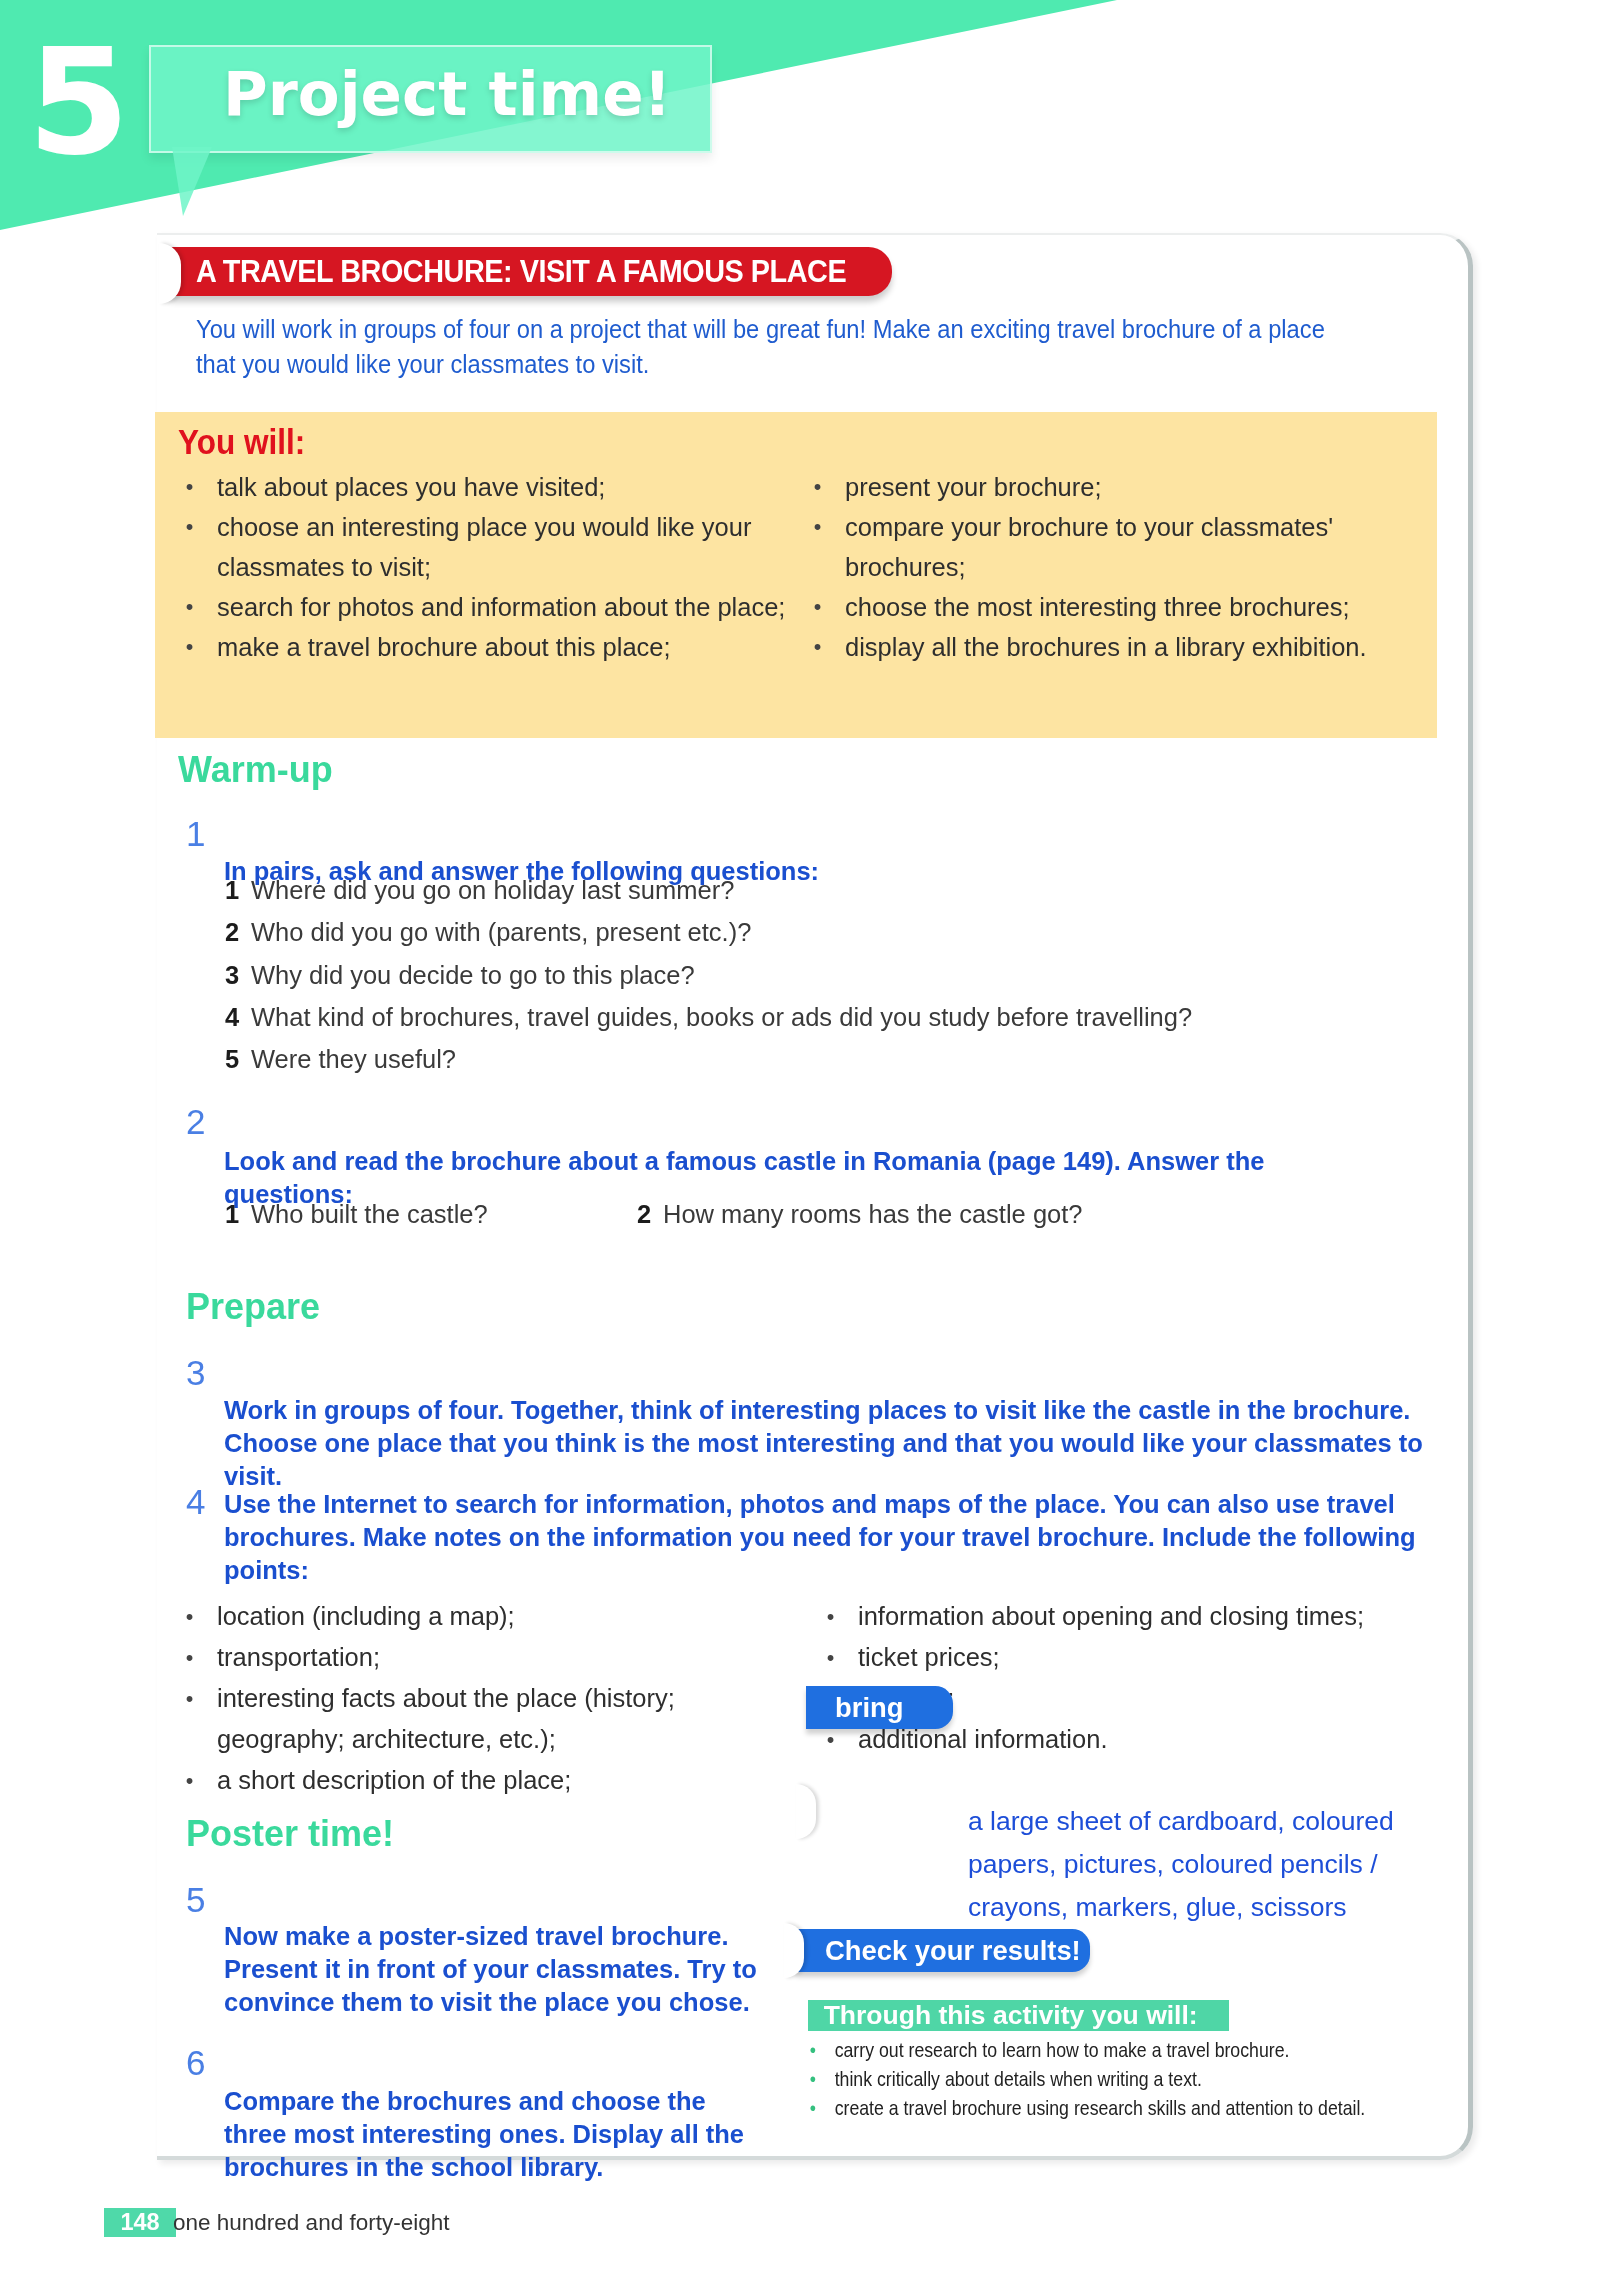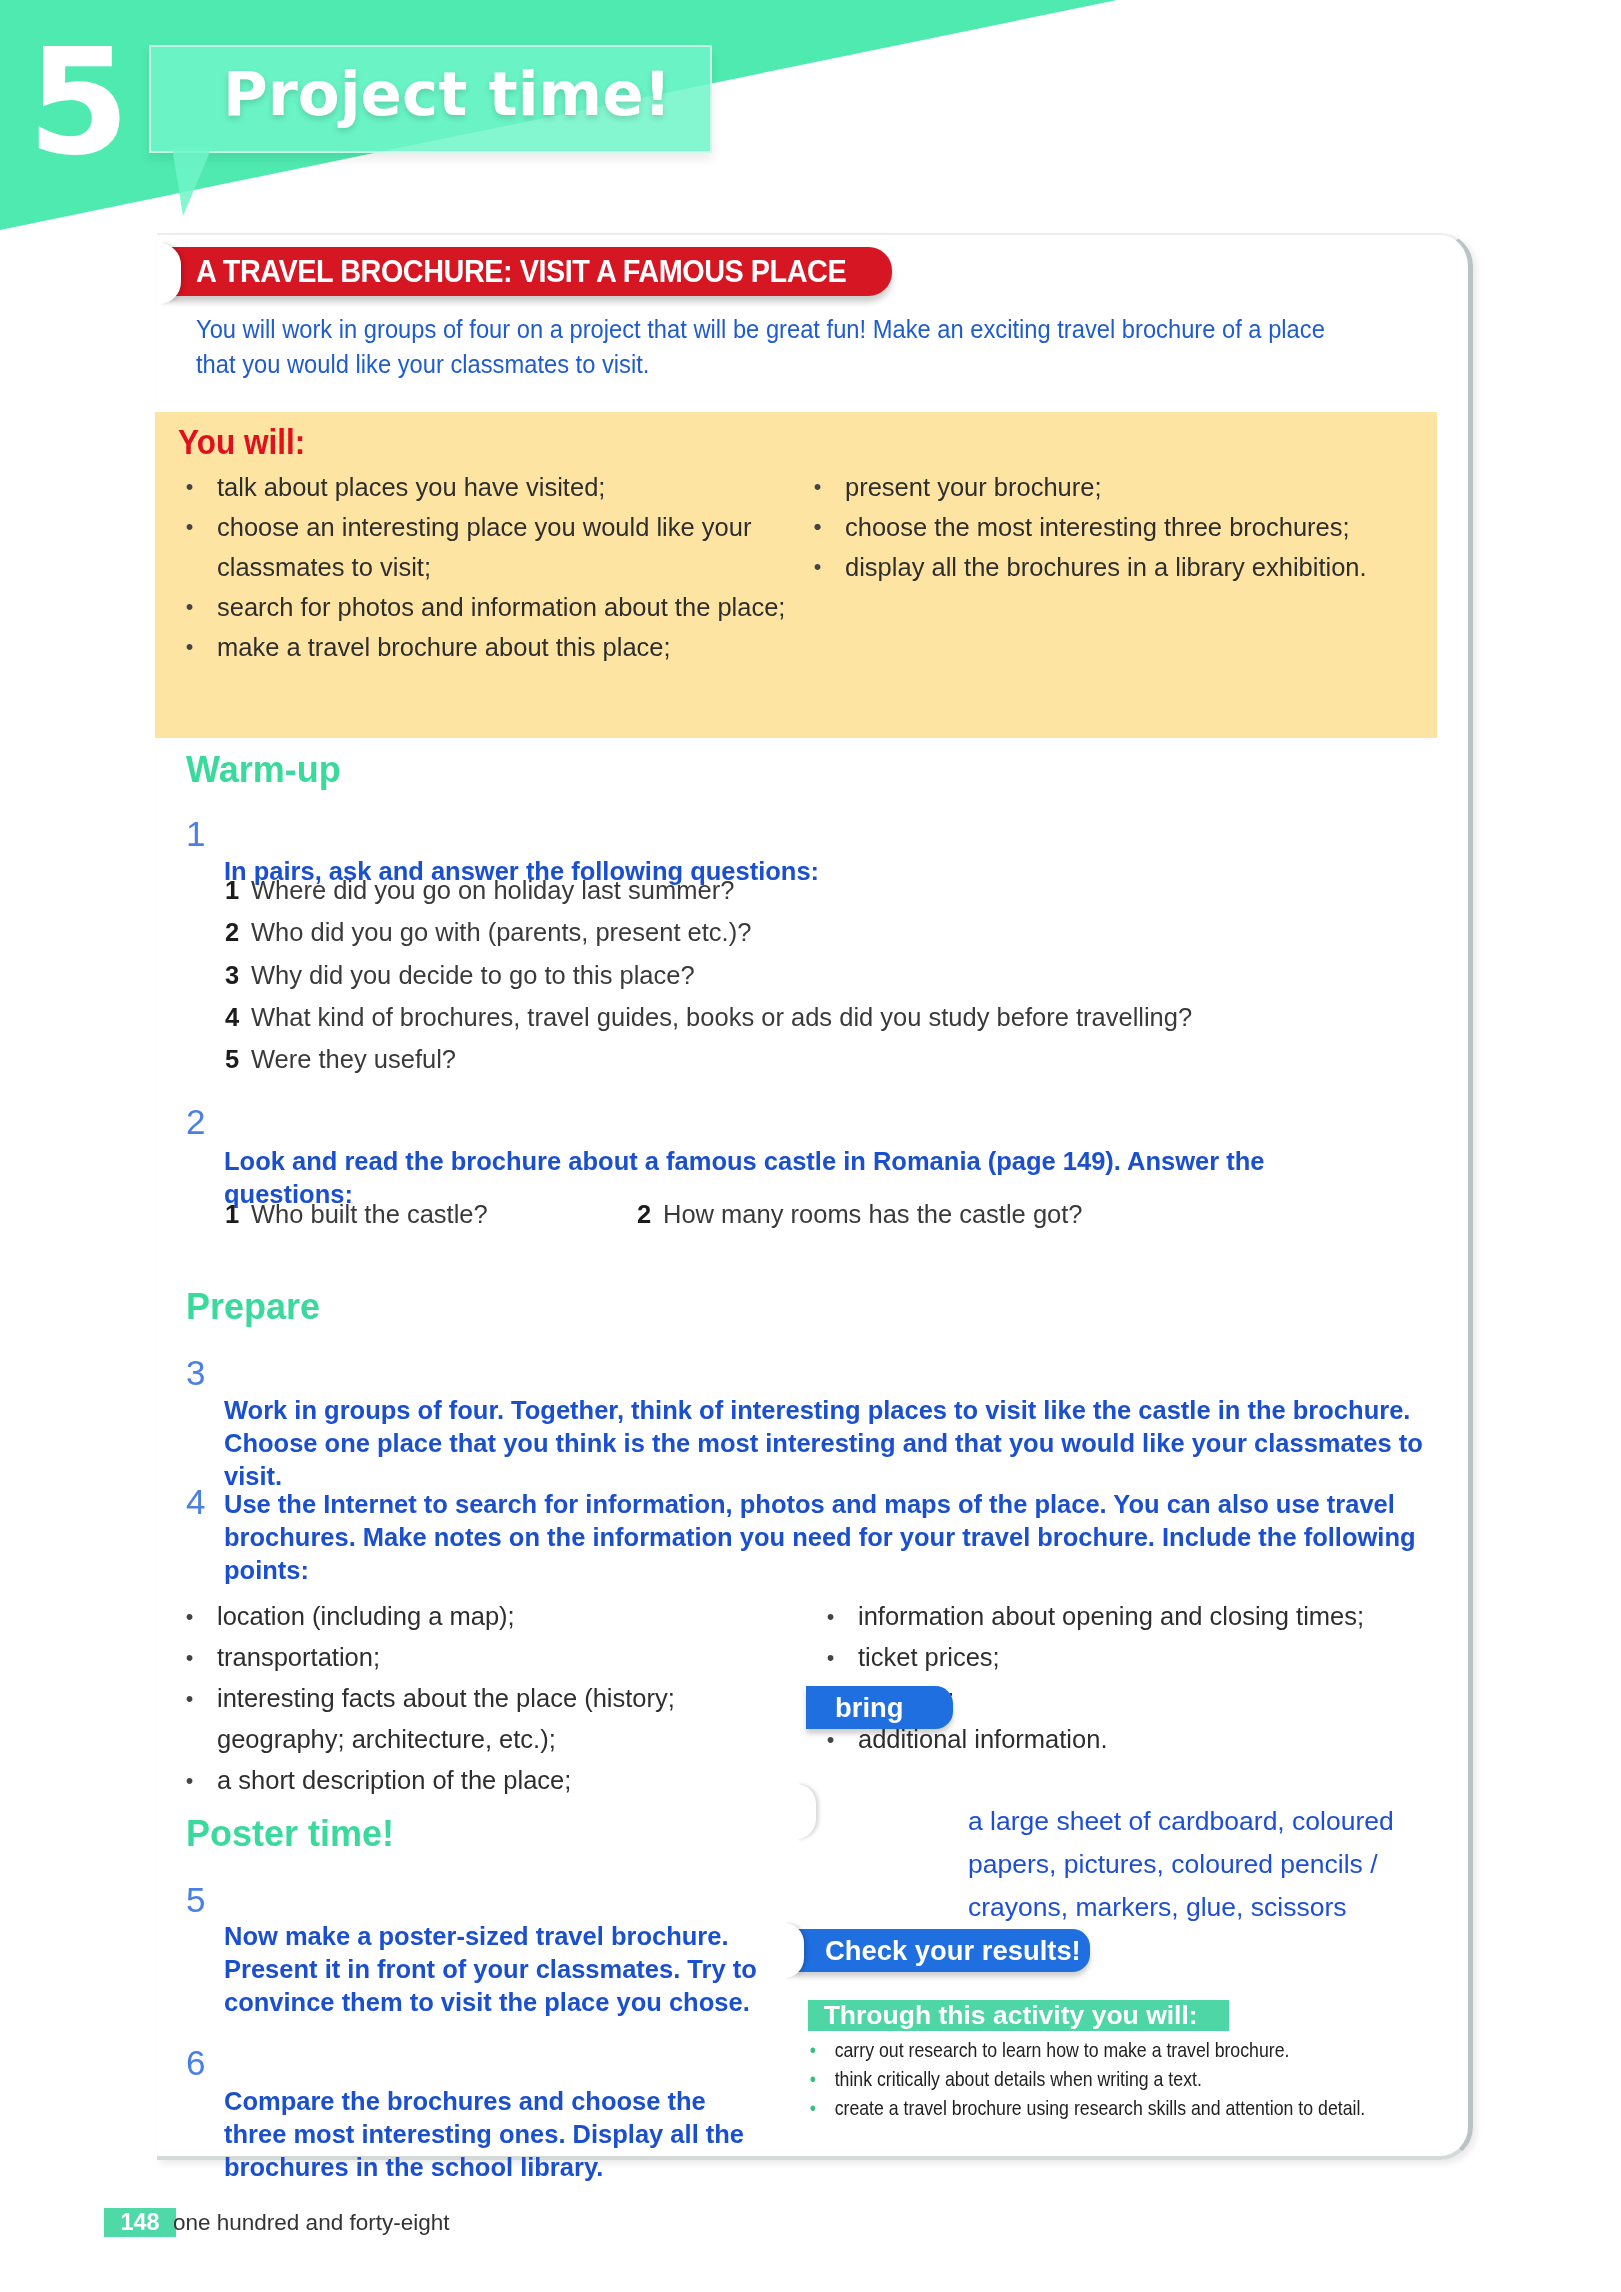--- a/index.html
+++ b/index.html
@@ -135,26 +135,26 @@
 <div class="youwill-box"></div>
 <div class="youwill-title">You will:</div>
 <ul class="bul-list" style="left:178px; top:467px; width:608px;">
   <li><span class="dot">•</span><span>talk about places you have visited;</span></li>
   <li><span class="dot">•</span><span>choose an interesting place you would like your classmates to visit;</span></li>
   <li><span class="dot">•</span><span>search for photos and information about the place;</span></li>
   <li><span class="dot">•</span><span>make a travel brochure about this place;</span></li>
 </ul>
 <ul class="bul-list" style="left:806px; top:467px; width:608px;">
   <li><span class="dot">•</span><span>present your brochure;</span></li>
-  <li><span class="dot">•</span></li>
+  <li><span class="dot">•</span><span>compare your brochure to your classmates' brochures;</span></li>
   <li><span class="dot">•</span><span>choose the most interesting three brochures;</span></li>
   <li><span class="dot">•</span><span>display all the brochures in a library exhibition.</span></li>
 </ul>
 
-<div class="section-h" style="left:186px; top:745px;">Warm-up</div>
+<div class="section-h" style="left:178px; top:745px;">Warm-up</div>
 <div class="ex-num" style="left:186px; top:814px;">1</div>
 <div class="ex-text" style="left:224px; top:819px; width:1176px;">In pairs, ask and answer the following questions:</div>
 <div class="q-row" style="left:225px; top:874px;"><b>1</b><span>Where did you go on holiday last summer?</span></div>
 <div class="q-row" style="left:225px; top:916px;"><b>2</b><span>Who did you go with (parents, present etc.)?</span></div>
 <div class="q-row" style="left:225px; top:959px;"><b>3</b><span>Why did you decide to go to this place?</span></div>
 <div class="q-row" style="left:225px; top:1001px;"><b>4</b><span>What kind of brochures, travel guides, books or ads did you study before travelling?</span></div>
 <div class="q-row" style="left:225px; top:1043px;"><b>5</b><span>Were they useful?</span></div>
 
 <div class="ex-num" style="left:186px; top:1102px;">2</div>
 <div class="ex-text" style="left:224px; top:1109px; width:1157px;">Look and read the brochure about a famous castle in Romania (page 149). Answer the questions:</div>

